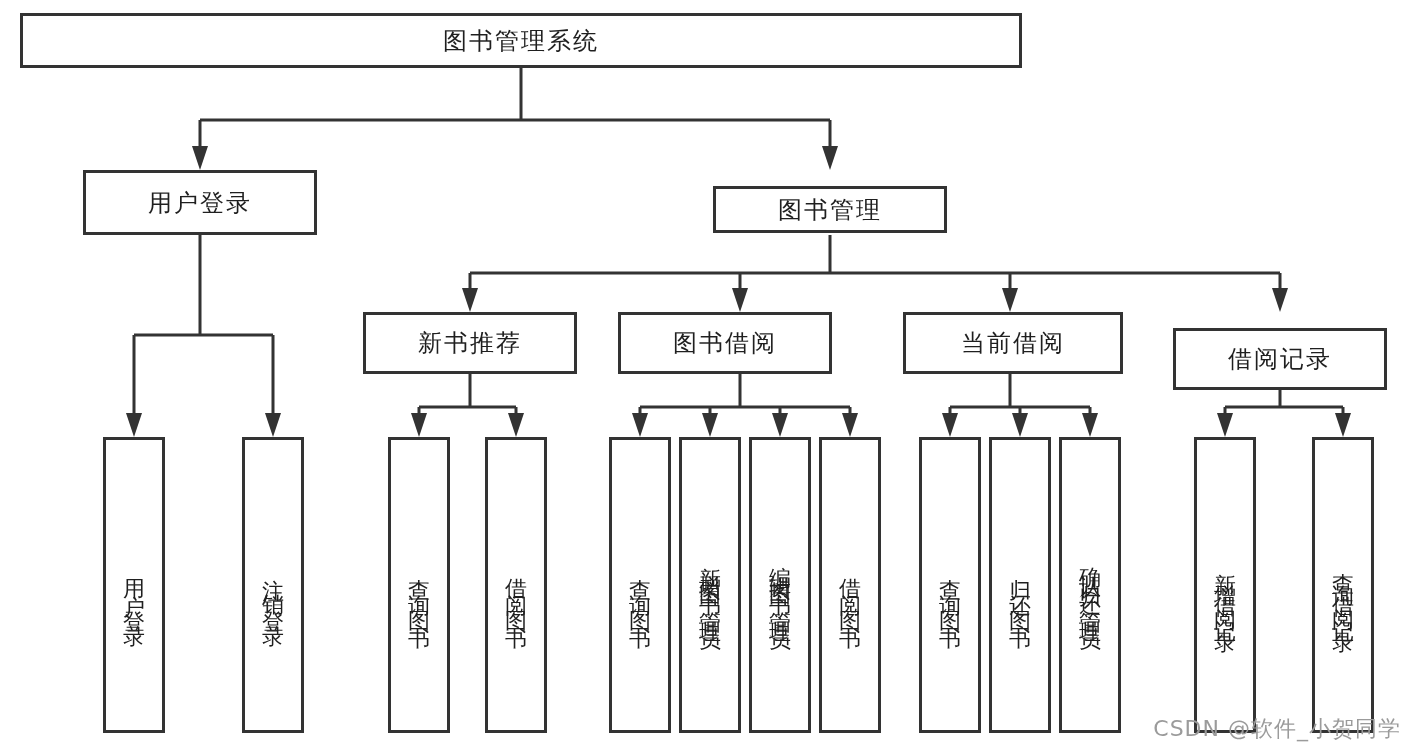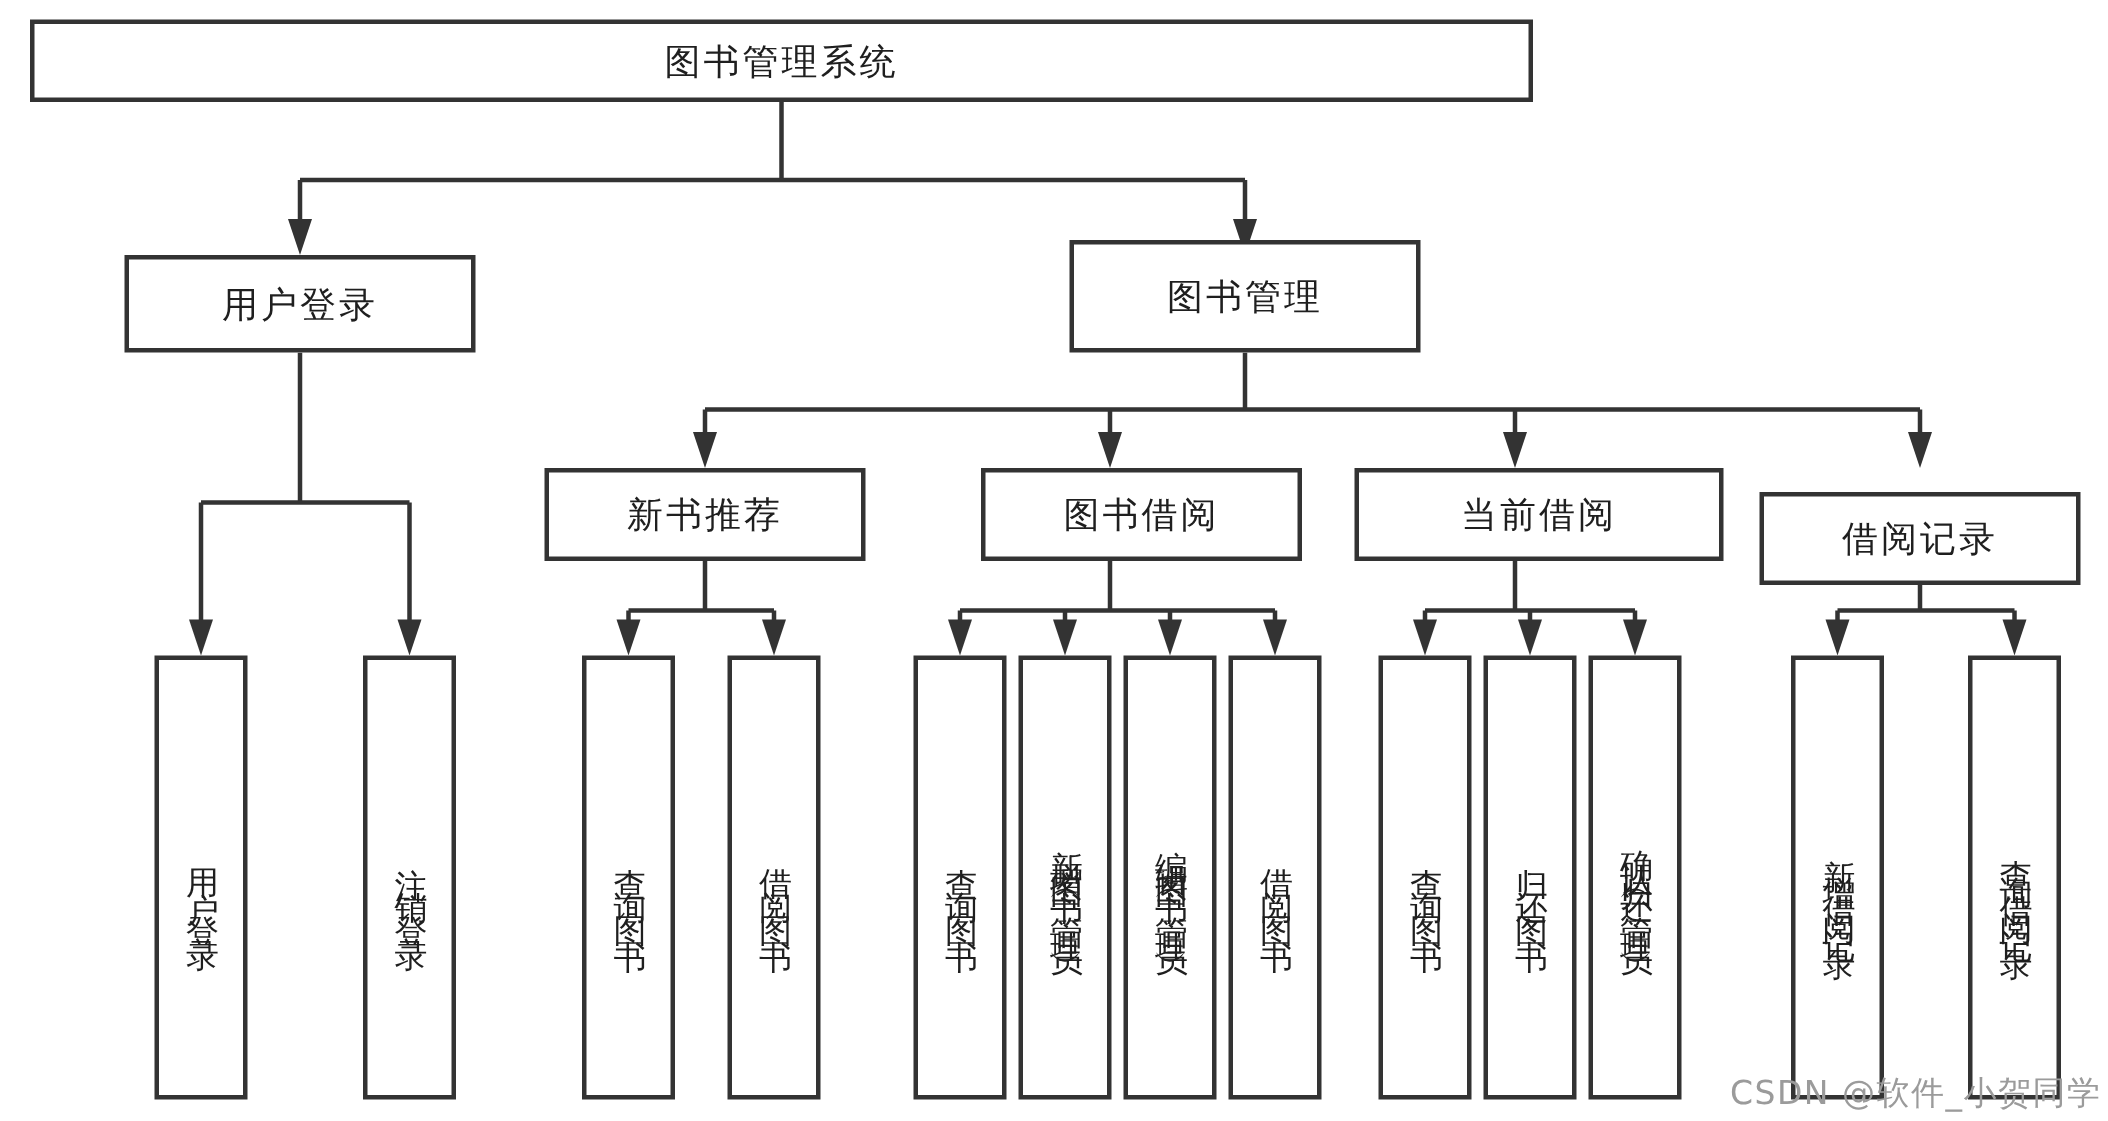--- a/index.html
+++ b/index.html
@@ -92,31 +92,31 @@
     </g>
   </svg>
 
   <div class="box h" style="left:20px;top:13px;width:1002px;height:55px">
     <span>图书管理系统</span>
   </div>
 
   <div class="box h" style="left:83px;top:170px;width:234px;height:65px">
     <span>用户登录</span>
   </div>
-  <div class="box h" style="left:713px;top:160px;width:234px;height:75px">
+  <div class="box h" style="left:713px;top:186px;width:234px;height:47px">
     <span>图书管理</span>
   </div>
 
   <div class="box h" style="left:363px;top:312px;width:214px;height:62px">
     <span>新书推荐</span>
   </div>
-  <div class="box h" style="left:654px;top:312px;width:214px;height:62px">
+  <div class="box h" style="left:618px;top:312px;width:214px;height:62px">
     <span>图书借阅</span>
   </div>
-  <div class="box h" style="left:903px;top:312px;width:246px;height:62px">
+  <div class="box h" style="left:903px;top:312px;width:220px;height:62px">
     <span>当前借阅</span>
   </div>
   <div class="box h" style="left:1173px;top:328px;width:214px;height:62px">
     <span>借阅记录</span>
   </div>
 
   <div class="box v v4" style="left:103px;top:437px;width:62px;height:296px">
     <span>用户登录</span>
   </div>
   <div class="box v v4" style="left:242px;top:437px;width:62px;height:296px">

